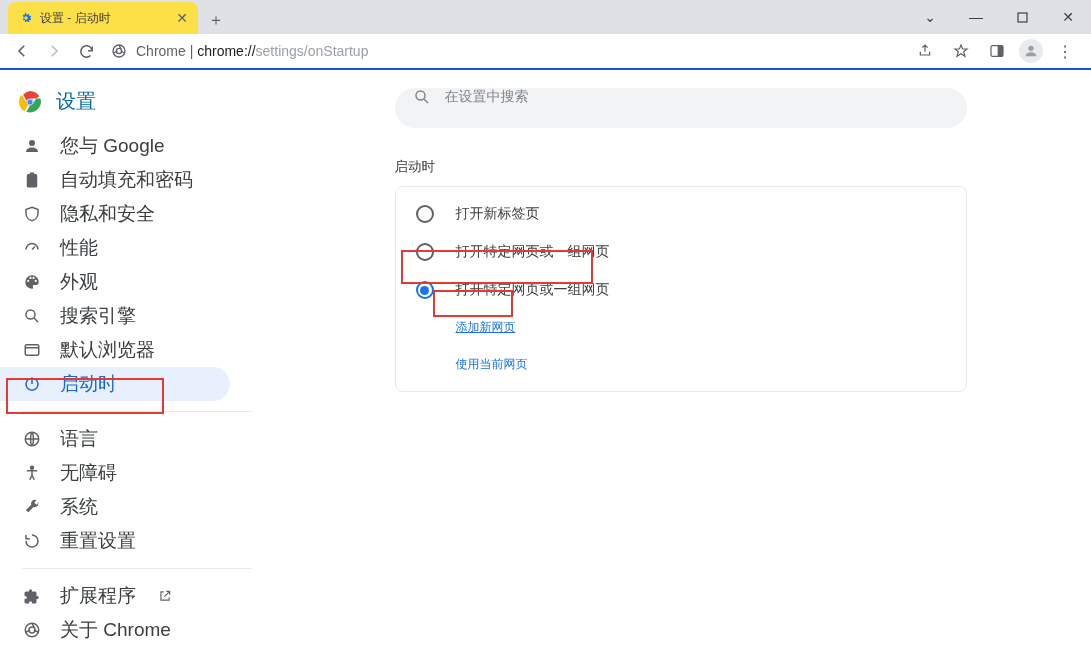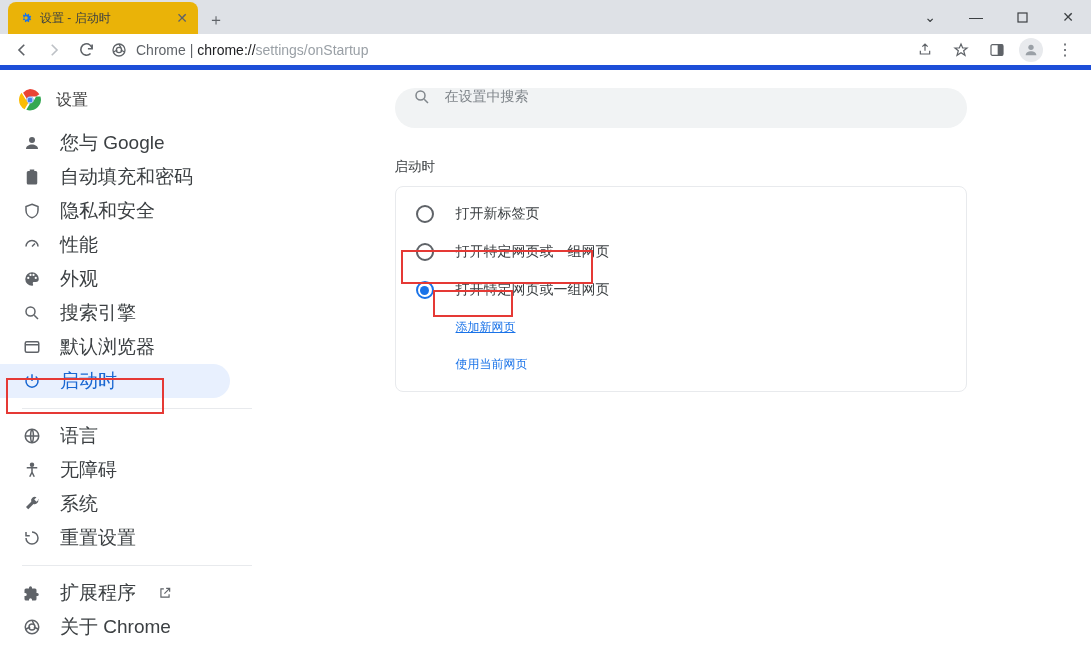--- a/index.html
+++ b/index.html
@@ -1,46 +1,46 @@
 <!DOCTYPE html>
 <html><head>
 <meta charset="utf-8">
 <style>
   * { margin: 0; padding: 0; box-sizing: border-box; font-family: "Segoe UI", Arial, sans-serif; }
   body { background: #fff; width: 1091px; height: 660px; overflow: hidden; font-size: 13px; color: #202124; }
 
   
   .titlebar { height: 34px; background: #dee1e6; display: flex; align-items: flex-end; }
-  .tab { margin-left: 8px; height: 32px; background: #eab308; border-radius: 8px 8px 0 0; display: flex; align-items: center; padding: 0 10px; gap: 6px; min-width: 190px; position: relative; }
+  .tab { margin-left: 8px; height: 32px; background: #fde047; border-radius: 8px 8px 0 0; display: flex; align-items: center; padding: 0 10px; gap: 6px; min-width: 190px; position: relative; }
   .tab .favicon { width: 16px; height: 16px; display:flex; align-items:center; justify-content:center; color:#1a73e8;}
   .tab .title { font-size: 12px; color:#3c4043; flex:1; }
   .tab .close { font-size: 14px; color:#5f6368; }
   .newtab { width: 28px; height: 28px; display:flex; align-items:center; justify-content:center; color:#5f6368; font-size:16px; margin-left:4px; }
   .winctrl { margin-left:auto; display:flex; height:34px; }
   .winbtn { width:46px; display:flex; align-items:center; justify-content:center; color:#3c4043; font-size:14px;}
 
   
-  .toolbar { height:36px; background:#fff; border-bottom:5px solid #1d4ed8; display:flex; align-items:center; padding:0 8px; gap:4px; }
+  .toolbar { height:36px; background:#fff; border-bottom:2px solid #1d4ed8; display:flex; align-items:center; padding:0 8px; gap:4px; }
   .navbtn { width:28px; height:28px; display:flex; align-items:center; justify-content:center; color:#5f6368; border-radius:50%; }
   .navbtn.disabled { color:#bdc1c6; }
   .omnibox-wrap { flex:1; display:flex; align-items:center; }
   .omnibox-icon { color:#5f6368; width:18px; height:18px; display:flex; align-items:center; justify-content:center;}
   .omnibox-text { font-size:14px; color:#5f6368; }
   .omnibox-text .path { color:#9aa0a6; }
   .tool-right { display:flex; align-items:center; gap:8px; padding-right:4px; }
   .tool-ic { width:28px; height:28px; display:flex; align-items:center; justify-content:center; color:#5f6368; font-size:16px;}
   .avatar { width:24px; height:24px; border-radius:50%; background:#e8eaed; display:flex; align-items:center; justify-content:center;}
   .dots { letter-spacing:0; }
 
   
   .content { display:flex; height: calc(660px - 34px - 36px); }
   .sidebar { width: 270px; padding-top: 18px; }
   .side-header { display:flex; align-items:center; gap:14px; padding: 0 0 14px 18px; }
   .chrome-logo { width:24px; height:24px; }
-  .side-title { font-size:16px; color:#404040; }
+  .side-title { font-size:20px; color:#0369a1; }
 
   .side-item { height:34px; display:flex; align-items:center; gap:18px; padding-left:22px; font-size:19px; color:#3c4043; border-radius:0 17px 17px 0; margin-right:40px; position:relative;}
   .side-item.active { background:#e8f0fe; color:#1967d2; }
   .side-ic { width:20px; height:20px; display:flex; align-items:center; justify-content:center; color:#5f6368; flex-shrink:0;}
   .side-item.active .side-ic { color:#1967d2; }
   .side-divider { height:1px; background:#e8eaed; margin: 10px 18px 10px 22px; }
   .ext-link { width:14px; height:14px; margin-left:4px; }
 
   .main { flex:1; padding: 18px 0 0 0; }
   .search-wrap { width: 572px; margin: 0 auto; }

